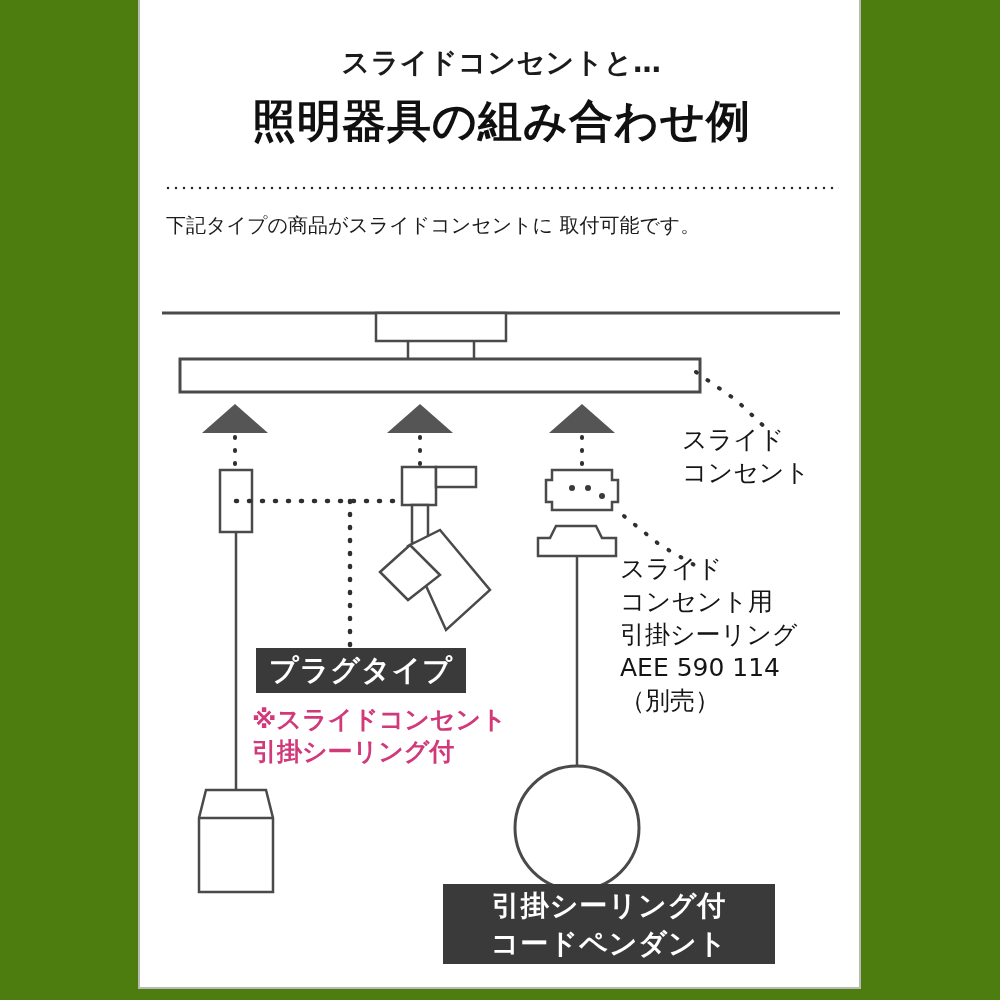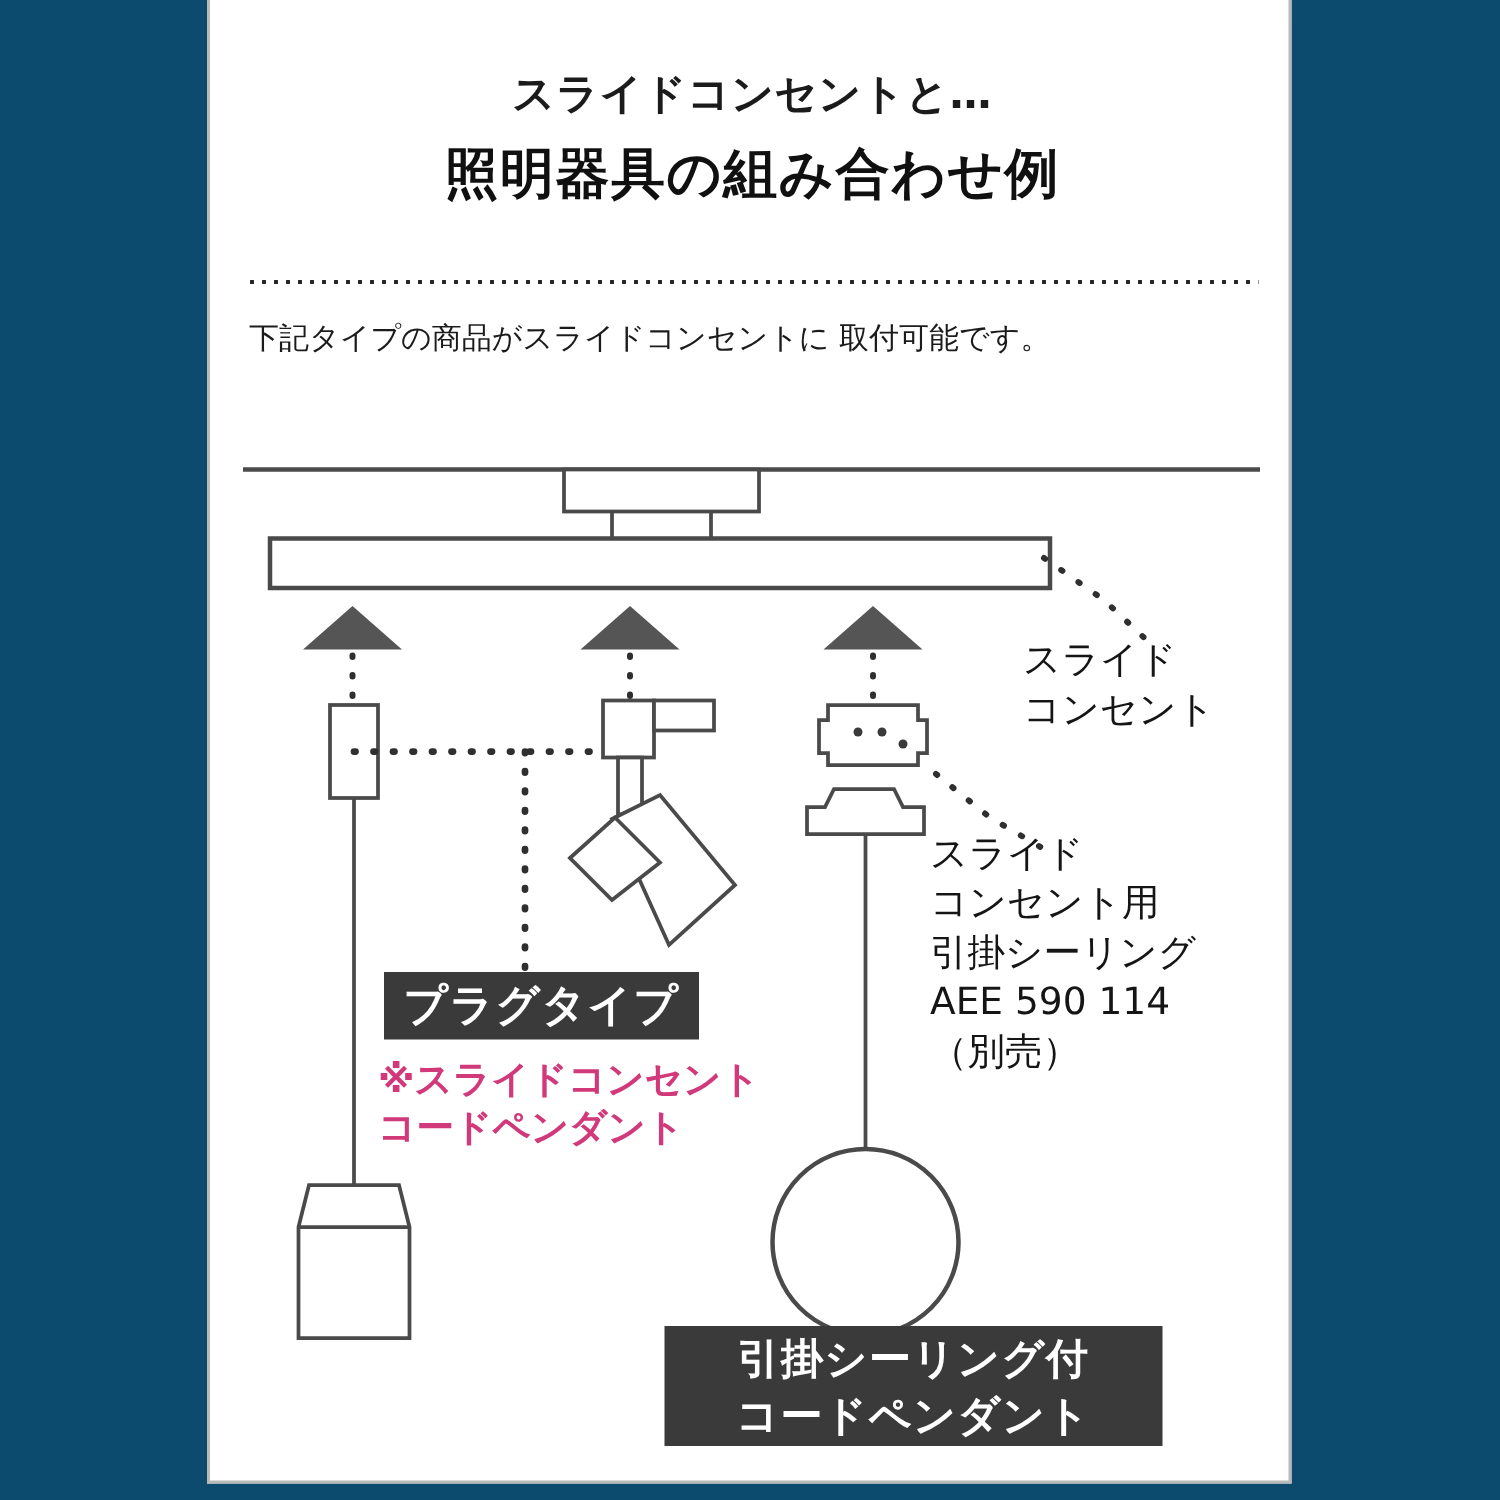--- a/index.html
+++ b/index.html
@@ -8,21 +8,21 @@
     width: 1000px;
     height: 1000px;
     background: #ffffff;
     font-family: "DejaVu Sans", "Liberation Sans", sans-serif;
     overflow: hidden;
   }
   #page {
     position: relative;
     width: 1000px;
     height: 1000px;
-    background: #0c4a6e;
+    background: #4d7c0f;
   }
   
   #panel {
     position: absolute;
     left: 138px;
     top: 0px;
     width: 723px;
     height: 989px;
     background: #ffffff;
     border-left: 2px solid #b9b9b9;
@@ -49,21 +49,21 @@
     font-weight: bold;
     color: #1b1b1b;
     letter-spacing: 0.5px;
   }
   .title-big {
     position: absolute;
     left: 0;
     top: 92px;
     width: 723px;
     text-align: center;
-    font-size: 36px;
+    font-size: 44px;
     font-weight: bold;
     color: #101010;
     letter-spacing: 1px;
   }
   .divider-dotted {
     position: absolute;
     left: 24px;
     top: 186px;
     width: 675px;
     height: 4px;
@@ -217,19 +217,19 @@
 
     <div class="annot" id="annot-hook-ceiling">スライド
 コンセント用
 引掛シーリング
 AEE 590 114
 （別売）</div>
 
     <div class="badge" id="badge-plug">プラグタイプ</div>
 
     <div id="note-pink">※スライドコンセント
-コードペンダント</div>
+引掛シーリング付</div>
 
     <div class="badge" id="badge-pendant">引掛シーリング付
 コードペンダント</div>
 
   </div>
 </div>
 
 </body></html>

